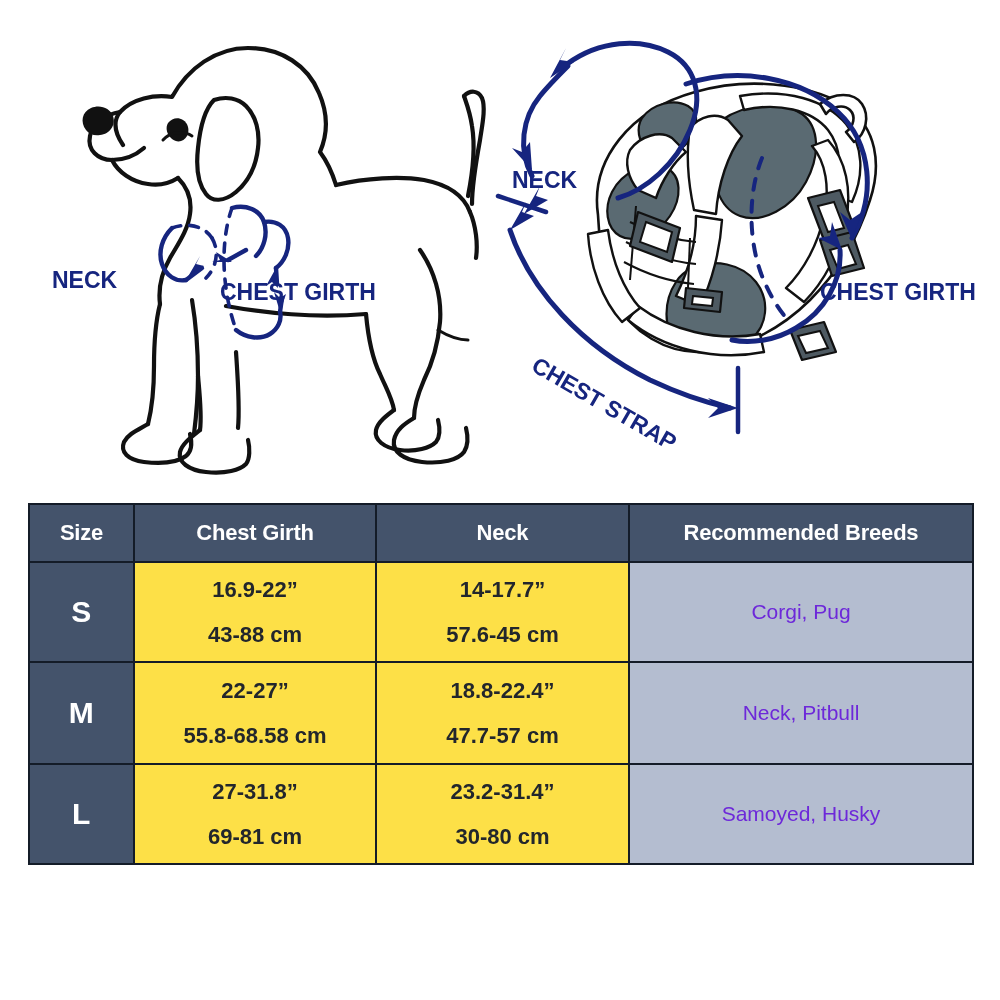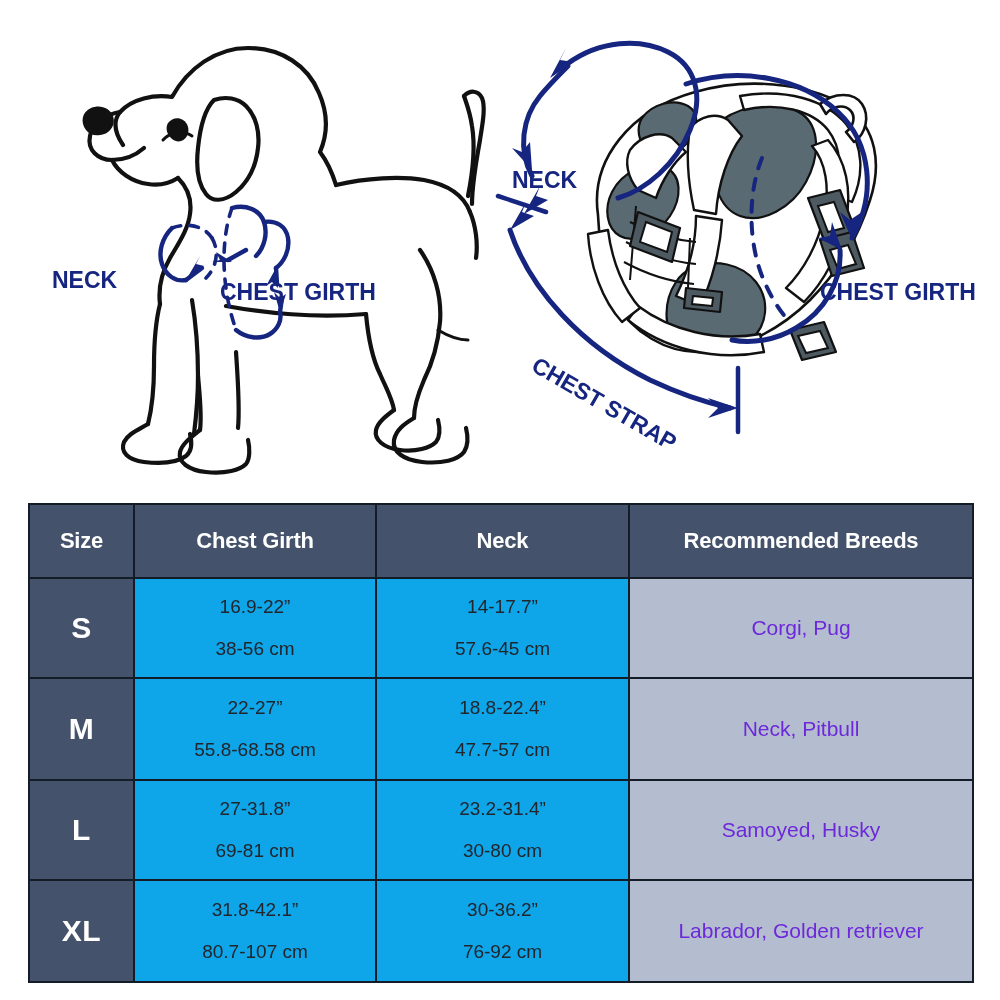--- a/index.html
+++ b/index.html
@@ -62,21 +62,21 @@
     background: #44536b;
     color: #ffffff;
     font-size: 22px;
     font-weight: bold;
     letter-spacing: -0.2px;
     height: 56px;
     text-align: center;
     vertical-align: middle;
     border-right: 2px solid #141c28;
     border-bottom: 2px solid #141c28;
-    padding: 8px;
+    padding: 0;
   }
   .size-table thead th:last-child { border-right: none; text-align: center; }
 
   .size-table tbody tr { }
   .size-table td {
     border-right: 2px solid #141c28;
     border-bottom: 2px solid #141c28;
     padding: 0;
     vertical-align: middle;
     text-align: center;
@@ -85,24 +85,25 @@
   .size-table td:last-child { border-right: none; }
 
   td.size-cell {
     background: #44536b;
     color: #ffffff;
     font-size: 30px;
     font-weight: bold;
     letter-spacing: 0.5px;
   }
   td.data-cell {
-    background: #0ea5e9;
+    background: #fde047;
     color: #22262c;
-    font-size: 19px;
+    font-size: 22px;
     line-height: 1.05;
+    font-weight: bold;
   }
   td.breed-cell {
     background: #b4bdd0;
     color: #6d28d9;
     font-size: 21px;
   }
   .val-in {
     display: block;
     padding-top: 12px;
   }
@@ -375,21 +376,21 @@
         <th>Chest Girth</th>
         <th>Neck</th>
         <th>Recommended Breeds</th>
       </tr>
     </thead>
     <tbody>
       <tr class="row-s">
         <td class="size-cell">S</td>
         <td class="data-cell">
           <span class="val-in">16.9-22”</span>
-          <span class="val-cm">38-56 cm</span>
+          <span class="val-cm">43-88 cm</span>
         </td>
         <td class="data-cell">
           <span class="val-in">14-17.7”</span>
           <span class="val-cm">57.6-45 cm</span>
         </td>
         <td class="breed-cell">Corgi, Pug</td>
       </tr>
       <tr class="row-m">
         <td class="size-cell">M</td>
         <td class="data-cell">
@@ -407,28 +408,16 @@
         <td class="data-cell">
           <span class="val-in">27-31.8”</span>
           <span class="val-cm">69-81 cm</span>
         </td>
         <td class="data-cell">
           <span class="val-in">23.2-31.4”</span>
           <span class="val-cm">30-80 cm</span>
         </td>
         <td class="breed-cell">Samoyed, Husky</td>
       </tr>
-      <tr class="row-xl">
-        <td class="size-cell">XL</td>
-        <td class="data-cell">
-          <span class="val-in">31.8-42.1”</span>
-          <span class="val-cm">80.7-107 cm</span>
-        </td>
-        <td class="data-cell">
-          <span class="val-in">30-36.2”</span>
-          <span class="val-cm">76-92 cm</span>
-        </td>
-        <td class="breed-cell">Labrador, Golden retriever</td>
-      </tr>
     </tbody>
   </table>
 
 </div>
 
 </body></html>

